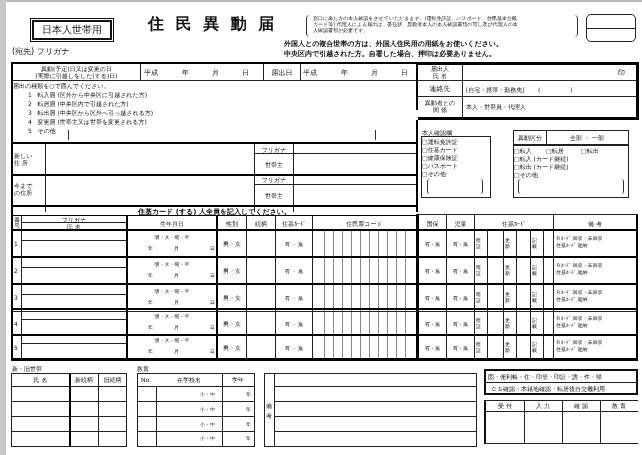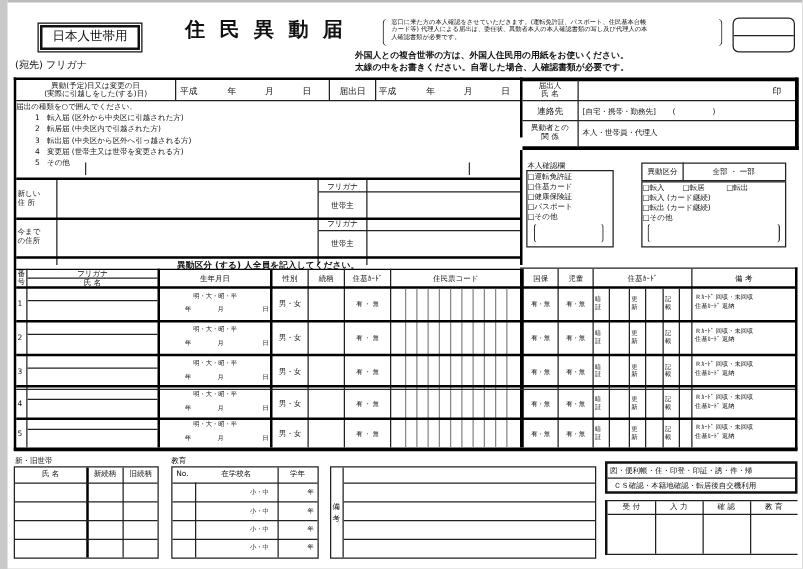--- a/index.html
+++ b/index.html
@@ -32,21 +32,21 @@
   <div class="abs" style="left:300px;top:13px;width:272px;height:22px;border-left:1px solid #333;border-right:1px solid #333;border-radius:4px;padding-left:6px;">
     <div class="t5">窓口に来た方の本人確認をさせていただきます。(運転免許証、パスポート、住民基本台帳</div>
     <div class="t5">カード等) 代理人による届出は、委任状、異動者本人の本人確認書類の写し及び代理人の本</div>
     <div class="t5">人確認書類が必要です。</div>
   </div>
   <div class="abs" style="left:580px;top:12px;width:50px;height:28px;border:1px solid #222;border-radius:5px;">
     <div class="ln" style="left:0;top:13px;width:48px;height:1px;"></div>
   </div>
 
   <div class="abs t" style="left:278px;top:38px;font-weight:bold;">外国人との複合世帯の方は、外国人住民用の用紙をお使いください。</div>
-  <div class="abs t" style="left:278px;top:48px;font-weight:bold;">太線の中をお書きください。自署した場合、人確認書類が必要です。</div>
+  <div class="abs t" style="left:278px;top:48px;font-weight:bold;">中央区内で引越された方。自署した場合、押印は必要ありません。</div>
 
   <div class="blk" style="left:5px;top:60px;width:405px;height:2px;"></div>
   <div class="blk" style="left:5px;top:60px;width:2px;height:298px;"></div>
   <div class="blk" style="left:410px;top:60px;width:2px;height:48px;"></div>
 
   <div class="abs t6 c" style="left:7px;top:63px;width:127px;">
     <div>異動(予定)日又は変更の日</div>
     <div>(実際に引越しをした(する)日)</div>
   </div>
   <div class="ln" style="left:134px;top:62px;width:1px;height:16px;"></div>
@@ -144,21 +144,21 @@
   <div class="abs t6 c" style="left:541px;top:132px;width:80px;">全部 ・ 一部</div>
   <div class="box" style="left:507px;top:143px;width:116px;height:53px;"></div>
   <div class="abs t6 chk" style="left:508px;top:145px;"><span>転入</span></div>
   <div class="abs t6 chk" style="left:540px;top:145px;"><span>転居</span></div>
   <div class="abs t6 chk" style="left:575px;top:145px;"><span>転出</span></div>
   <div class="abs t6 chk" style="left:508px;top:153px;"><span>転入 (カード継続)</span></div>
   <div class="abs t6 chk" style="left:508px;top:161px;"><span>転出 (カード継続)</span></div>
   <div class="abs t6 chk" style="left:508px;top:169px;"><span>その他</span></div>
   <div class="abs" style="left:512px;top:177px;width:106px;height:15px;border-left:1px solid #333;border-right:1px solid #333;border-radius:3px;"></div>
 
-  <div class="abs t c" style="left:7px;top:205px;width:403px;font-weight:bold;line-height:10px;">異動区分 (する) 人全員を記入してください。</div>
+  <div class="abs t c" style="left:7px;top:205px;width:403px;font-weight:bold;line-height:10px;">住基カード (する) 人全員を記入してください。</div>
   <div class="blk" style="left:7px;top:213px;width:403px;height:1px;"></div>
   <div class="ln" style="left:410px;top:212px;width:222px;height:1px;"></div>
   <div class="blk" style="left:630px;top:212px;width:2px;height:146px;"></div>
   <div class="blk" style="left:5px;top:356px;width:627px;height:3px;"></div>
 
   <div class="abs t6 c" style="left:7px;top:215px;width:8px;line-height:6px;">
     <div>番</div>
     <div>号</div>
   </div>
   <div class="ln" style="left:15px;top:213px;width:1px;height:143px;"></div>

